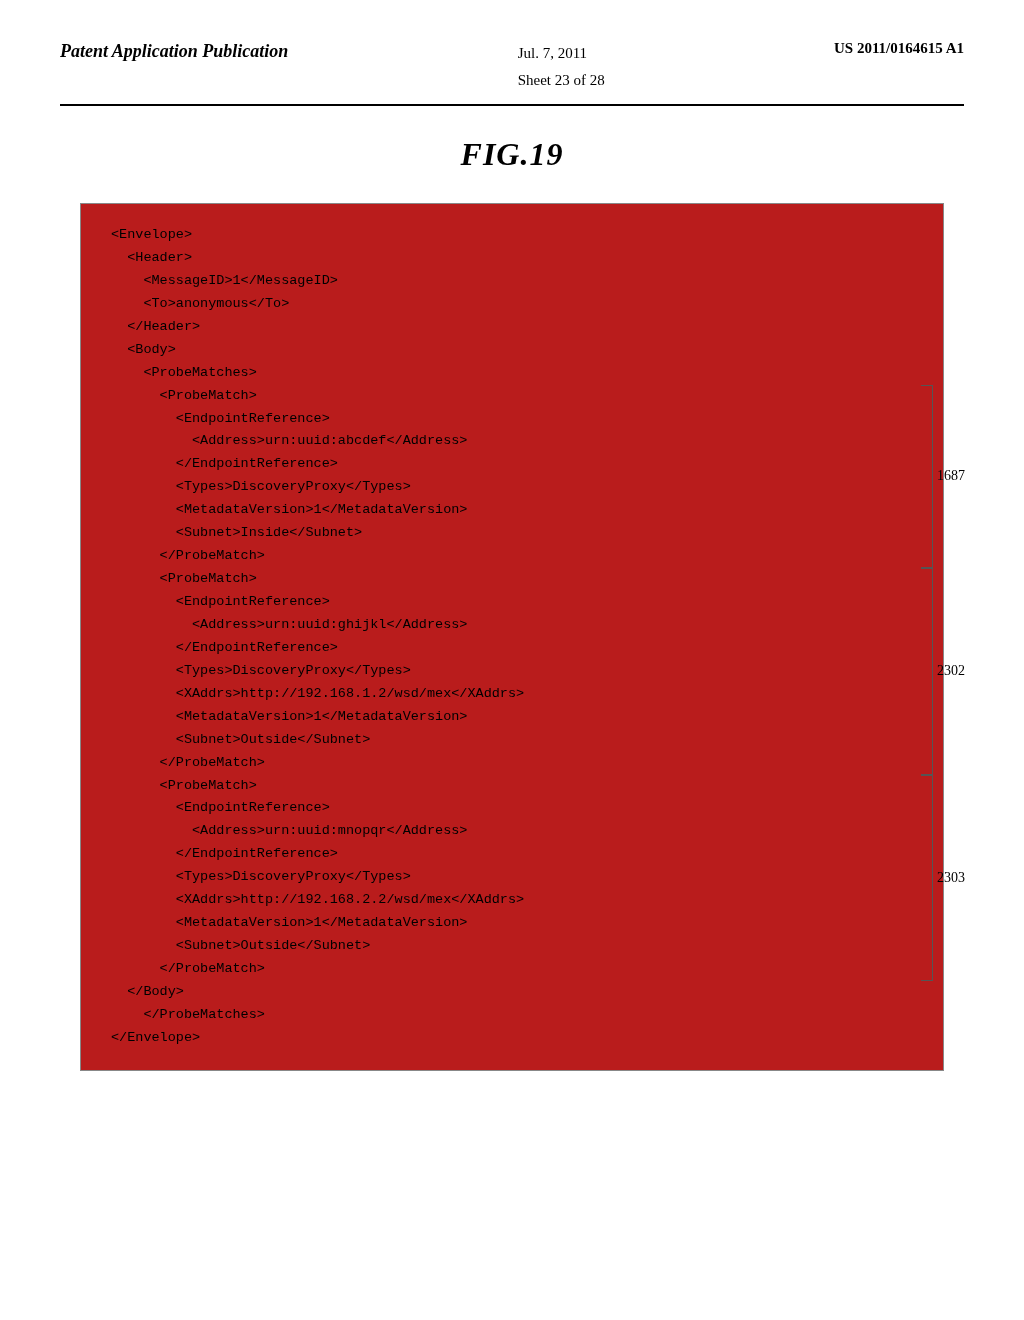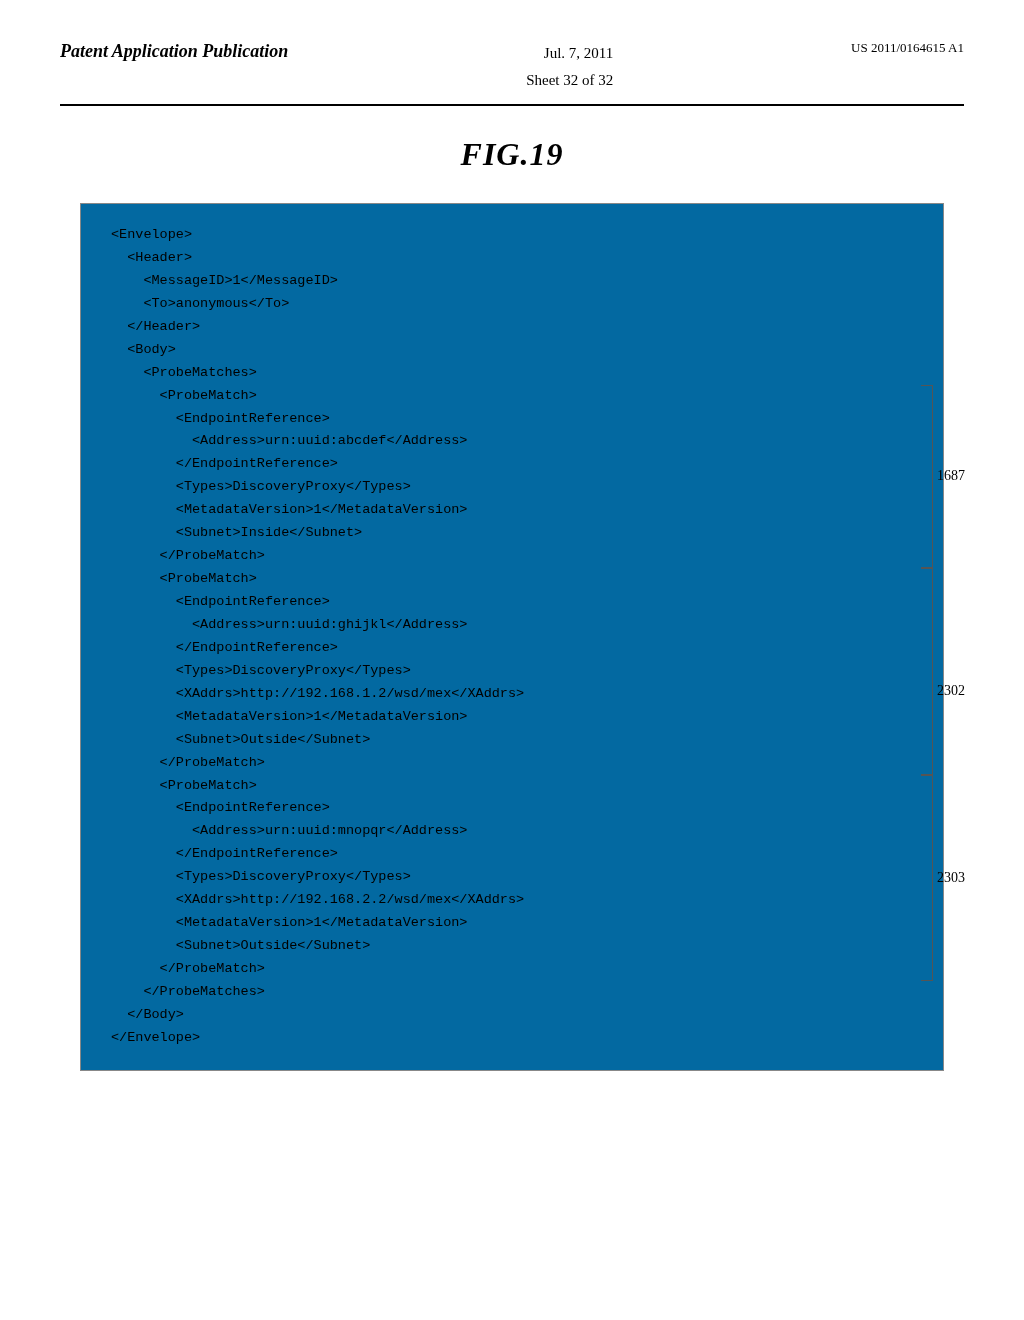--- a/index.html
+++ b/index.html
@@ -35,66 +35,66 @@
 
     .header-left {
       font-style: italic;
       font-weight: bold;
       font-size: 18px;
       line-height: 1.3;
       max-width: 380px;
     }
 
     .header-center {
-      text-align: right;
+      text-align: left;
       font-size: 15px;
       line-height: 1.8;
     }
 
     .header-right {
-      font-size: 13px;
-      font-weight: normal;
+      font-size: 15px;
+      font-weight: bold;
       text-align: right;
     }
 
     .fig-title {
       text-align: center;
       font-size: 32px;
       font-style: italic;
       font-weight: bold;
       margin: 13px 0 30px 0;
       letter-spacing: 1px;
     }
 
     .code-box {
       border: 1.5px solid #888;
       padding: 20px 30px;
       font-family: 'Courier New', Courier, monospace;
       font-size: 13.5px;
       line-height: 1.7;
-      background: #0369a1;
+      background: #b91c1c;
       position: relative;
       margin: 0 20px;
     }
 
     .code-line {
       white-space: pre;
       display: block;
     }
   </style>
 </head>
 <body>
 
 <div class="page">
 
   <div class="header">
     <div class="header-left">Patent Application Publication</div>
     <div class="header-center">
       <div>Jul. 7, 2011</div>
-      <div>Sheet 32 of 32</div>
+      <div>Sheet 23 of 28</div>
     </div>
     <div class="header-right">US 2011/0164615 A1</div>
   </div>
 
   <div class="fig-title">FIG.19</div>
 
   <div class="code-box" style="position: relative;">
 
     <span class="code-line">&lt;Envelope&gt;</span>
     <span class="code-line">  &lt;Header&gt;</span>
@@ -124,37 +124,37 @@
       <span class="code-line">      &lt;ProbeMatch&gt;</span>
       <span class="code-line">        &lt;EndpointReference&gt;</span>
       <span class="code-line">          &lt;Address&gt;urn:uuid:ghijkl&lt;/Address&gt;</span>
       <span class="code-line">        &lt;/EndpointReference&gt;</span>
       <span class="code-line">        &lt;Types&gt;DiscoveryProxy&lt;/Types&gt;</span>
       <span class="code-line">        &lt;XAddrs&gt;http://192.168.1.2/wsd/mex&lt;/XAddrs&gt;</span>
       <span class="code-line">        &lt;MetadataVersion&gt;1&lt;/MetadataVersion&gt;</span>
       <span class="code-line">        &lt;Subnet&gt;Outside&lt;/Subnet&gt;</span>
       <span class="code-line">      &lt;/ProbeMatch&gt;</span>
       <div style="position: absolute; right: -20px; top: 0; bottom: 0; width: 12px; border-top: 1.5px solid #555; border-right: 1.5px solid #555; border-bottom: 1.5px solid #555;"></div>
-      <div style="position: absolute; right: -52px; top: 50%; transform: translateY(-50%); font-family: 'Times New Roman', serif; font-size: 14px; white-space: nowrap; margin-top: 20px;">2302</div>
+      <div style="position: absolute; right: -52px; top: 50%; transform: translateY(-50%); font-family: 'Times New Roman', serif; font-size: 14px; white-space: nowrap;">2302</div>
     </div>
 
     
     <div style="position: relative; display: inline-block; width: 100%;">
       <span class="code-line">      &lt;ProbeMatch&gt;</span>
       <span class="code-line">        &lt;EndpointReference&gt;</span>
       <span class="code-line">          &lt;Address&gt;urn:uuid:mnopqr&lt;/Address&gt;</span>
       <span class="code-line">        &lt;/EndpointReference&gt;</span>
       <span class="code-line">        &lt;Types&gt;DiscoveryProxy&lt;/Types&gt;</span>
       <span class="code-line">        &lt;XAddrs&gt;http://192.168.2.2/wsd/mex&lt;/XAddrs&gt;</span>
       <span class="code-line">        &lt;MetadataVersion&gt;1&lt;/MetadataVersion&gt;</span>
       <span class="code-line">        &lt;Subnet&gt;Outside&lt;/Subnet&gt;</span>
       <span class="code-line">      &lt;/ProbeMatch&gt;</span>
       <div style="position: absolute; right: -20px; top: 0; bottom: 0; width: 12px; border-top: 1.5px solid #555; border-right: 1.5px solid #555; border-bottom: 1.5px solid #555;"></div>
       <div style="position: absolute; right: -52px; top: 50%; transform: translateY(-50%); font-family: 'Times New Roman', serif; font-size: 14px; white-space: nowrap;">2303</div>
     </div>
 
+    <span class="code-line">  &lt;/Body&gt;</span>
     <span class="code-line">    &lt;/ProbeMatches&gt;</span>
-    <span class="code-line">  &lt;/Body&gt;</span>
     <span class="code-line">&lt;/Envelope&gt;</span>
 
   </div>
 
 </div>
 
 </body></html>

